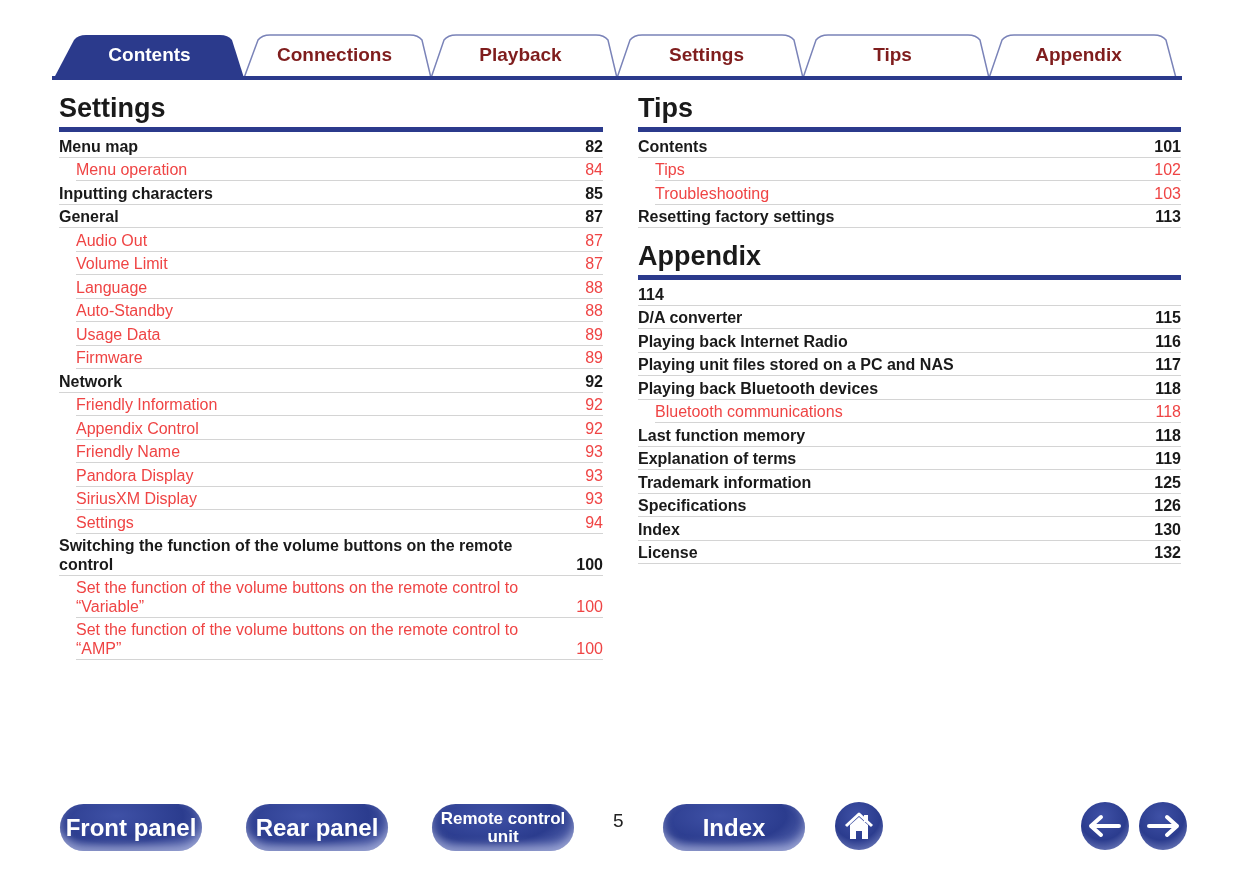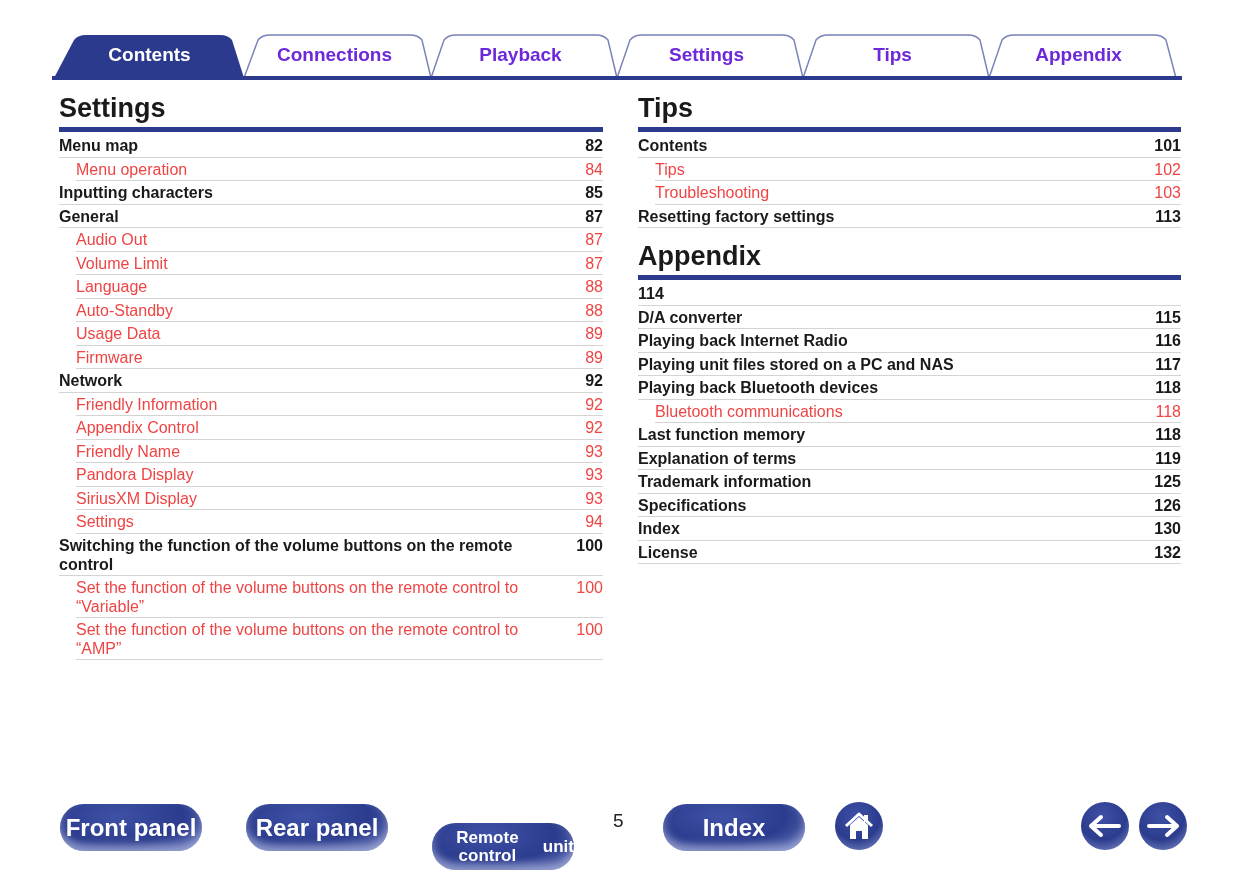--- a/index.html
+++ b/index.html
@@ -3,30 +3,30 @@
 <meta charset="utf-8">
 <style>
   * { box-sizing: border-box; margin: 0; padding: 0; }
   html, body { width: 1240px; height: 874px; background: #ffffff; overflow: hidden; }
   body { position: relative; font-family: "Liberation Sans", sans-serif; color: #1a1a1a; }
 
   
   .tabbar { position: absolute; left: 52px; top: 34px; width: 1130px; height: 46px; }
   .tabbar svg.tabs-bg { position: absolute; left: 0; top: 0; }
   .tab { position: absolute; top: 0; height: 42px; display: flex; align-items: center; justify-content: center;
-         font-weight: bold; font-size: 19px; color: #6d28d9; cursor: pointer; }
+         font-weight: bold; font-size: 19px; color: #7f1d1d; cursor: pointer; }
   .tab.active { color: #ffffff; }
 
   
   .col { position: absolute; top: 90px; }
   .col.left { left: 59px; width: 544px; }
   .col.right { left: 638px; width: 543px; }
   .section-title { font-size: 27px; font-weight: bold; color: #1a1a1a; height: 36px; line-height: 36px; }
   .section-rule { height: 5px; background: #2b3a8c; margin-top: 1px; margin-bottom: 2px; }
-  .row { display: flex; align-items: flex-start; justify-content: space-between; border-bottom: 1px solid #d4d4d4;
+  .row { display: flex; align-items: flex-end; justify-content: space-between; border-bottom: 1px solid #d4d4d4;
          font-size: 16px; line-height: 19px; padding: 2px 0 1px 0; min-height: 23.5px; cursor: pointer; }
   .row.main { font-weight: bold; }
   .row.sub { margin-left: 17px; font-weight: normal; color: #ef4444; }
   .row .label { flex: 1; padding-right: 20px; }
   .row .page { text-align: right; white-space: nowrap; }
   .row.two-line { min-height: 41px; }
   .spacer { height: 10px; }
 
   
   .pill { position: absolute; top: 804px; height: 47px; border-radius: 24px; color: #fff; font-weight: bold;
@@ -212,21 +212,21 @@
       <span class="page">130</span>
     </div>
   <div class="row main">
       <span class="label">License</span>
       <span class="page">132</span>
     </div>
 </div>
 
 <div class="pill" style="left:60px;width:142px;">Front panel</div>
 <div class="pill" style="left:246px;width:142px;">Rear panel</div>
-<div class="pill" style="left:432px;width:142px;font-size:17px;margin-top:19px;">
+<div class="pill" style="left:432px;width:142px;flex-direction:column;font-size:17px;">
   <span>Remote control</span>
   <span>unit</span>
 </div>
 <div class="page-number">5</div>
 <div class="pill" style="left:663px;width:142px;">Index</div>
 
 <div class="round" style="left:835px;">
   <svg width="34" height="34" viewBox="0 0 34 34">
     <path d="M4,17 L17,5 L30,17" fill="none" stroke="#fff" stroke-width="3" stroke-linejoin="round"></path>
     <rect x="22" y="6" width="4" height="7" fill="#fff"></rect>

